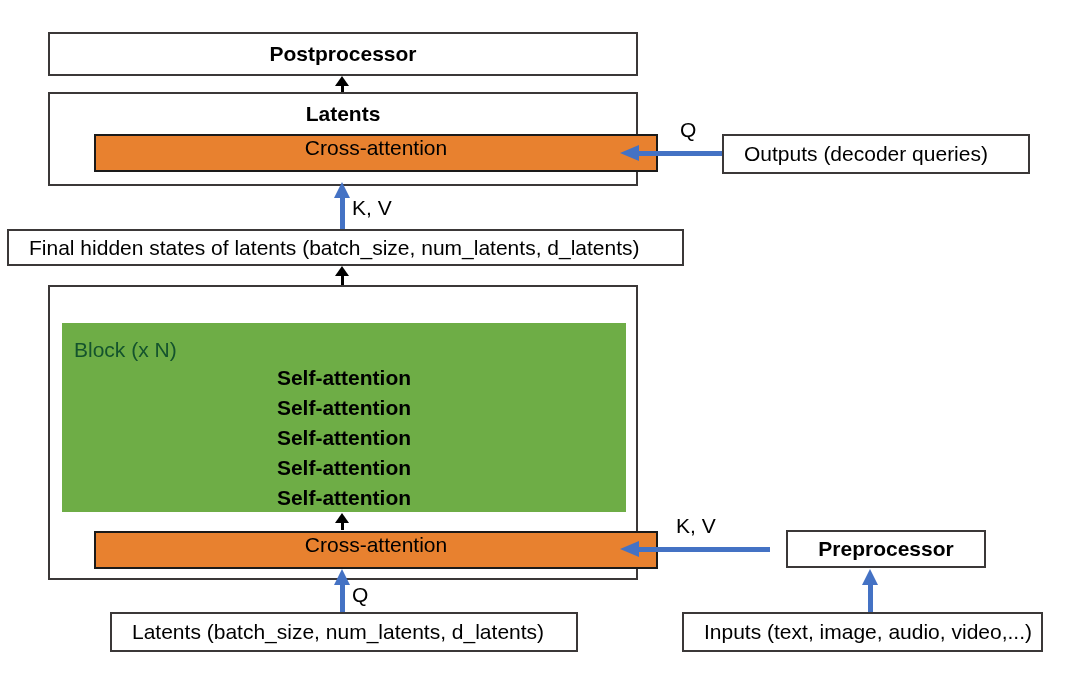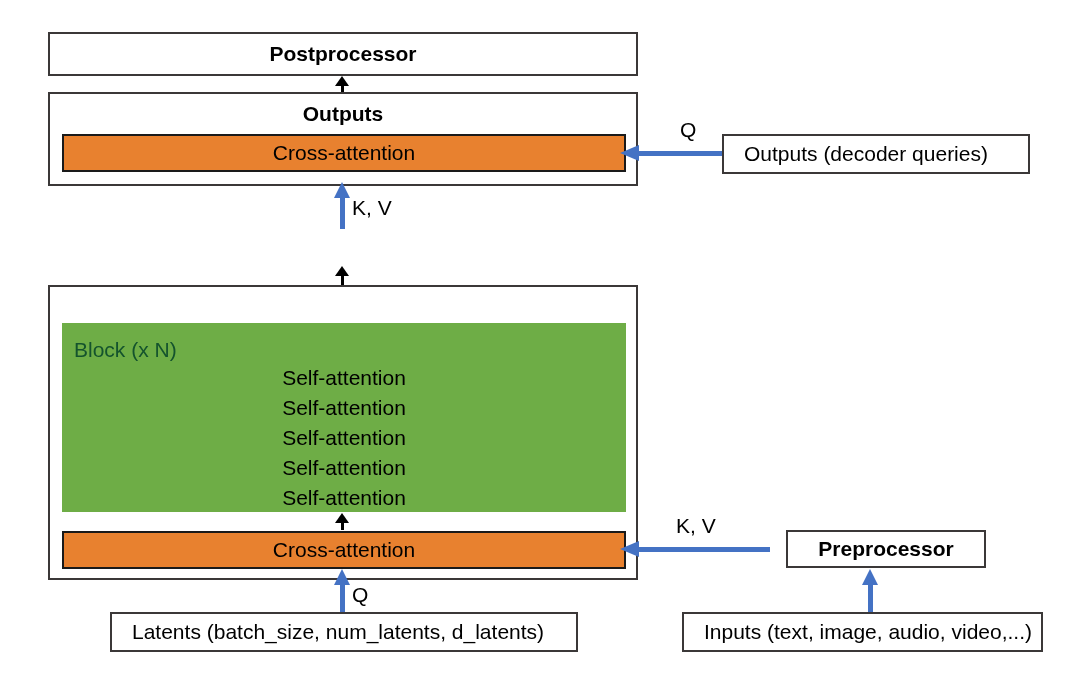--- a/index.html
+++ b/index.html
@@ -46,25 +46,26 @@
     font-size: 21px;
     white-space: nowrap;
   }
   .container-title.bold { font-weight: bold; }
 
   .fill-box {
     position: absolute;
     box-sizing: border-box;
     border: 2px solid #1a1a1a;
     display: flex;
-    align-items: center;
+    align-items: flex-start;
     justify-content: center;
     color: #000000;
     font-size: 21px;
     white-space: nowrap;
+    margin-left: 32px;
   }
   .green-block {
     position: absolute;
     box-sizing: border-box;
   }
   .green-label {
     position: absolute;
     font-size: 21px;
     color: #14532d;
     white-space: nowrap;
@@ -104,47 +105,50 @@
 <div id="canvas">
 
   <div class="box center bold" style="left:48px; top:32px; width:590px; height:44px;">
     <span>Postprocessor</span>
   </div>
 
   <div class="arrow-line" style="left:341px; top:84px; width:3px; height:9px; background:#000000;"></div>
   <div class="arrow-head" style="left:335px; top:76px; border-left:7px solid transparent; border-right:7px solid transparent; border-bottom:10px solid #000000;"></div>
 
   <div class="container" style="left:48px; top:92px; width:590px; height:94px;"></div>
-  <div class="container-title bold" style="left:48px; top:102px; width:590px; text-align:center;">Outputs</div>
+  <div class="container-title bold" style="left:48px; top:102px; width:590px; text-align:center;">Latents</div>
   <div class="fill-box" style="left:62px; top:134px; width:564px; height:38px; background:#E8812F;">
     <span>Cross-attention</span>
   </div>
 
   <div class="box left" style="left:722px; top:134px; width:308px; height:40px;">
     <span>Outputs (decoder queries)</span>
   </div>
 
   <div class="arrow-line" style="left:639px; top:151px; width:83px; height:5px; background:#4472C4;"></div>
   <div class="arrow-head" style="left:620px; top:145px; border-top:8px solid transparent; border-bottom:8px solid transparent; border-right:19px solid #4472C4;"></div>
   <div class="edge-label" style="left:680px; top:118px;">Q</div>
 
   <div class="arrow-line" style="left:340px; top:196px; width:5px; height:33px; background:#4472C4;"></div>
   <div class="arrow-head" style="left:334px; top:182px; border-left:8px solid transparent; border-right:8px solid transparent; border-bottom:16px solid #4472C4;"></div>
   <div class="edge-label" style="left:352px; top:196px;">K, V</div>
 
+  <div class="box left" style="left:7px; top:229px; width:677px; height:37px;">
+    <span>Final hidden states of latents (batch_size, num_latents, d_latents)</span>
+  </div>
 
   <div class="arrow-line" style="left:341px; top:275px; width:3px; height:11px; background:#000000;"></div>
   <div class="arrow-head" style="left:335px; top:266px; border-left:7px solid transparent; border-right:7px solid transparent; border-bottom:10px solid #000000;"></div>
 
   <div class="container" style="left:48px; top:285px; width:590px; height:295px;"></div>
 
   <div class="green-block" style="left:62px; top:323px; width:564px; height:189px; background:#6EAD46;"></div>
   <div class="green-label" style="left:74px; top:338px;">Block (x N)</div>
 
-  <div class="sa-list" id="sa-list" style="left:62px; top:363px; width:564px;">
+  <div class="sa-list" id="sa-list" style="left:62px; top:363px; width:564px;font-weight:bold;">
       <div class="sa-item">Self-attention</div>
       <div class="sa-item">Self-attention</div>
       <div class="sa-item">Self-attention</div>
       <div class="sa-item">Self-attention</div>
       <div class="sa-item">Self-attention</div>
     </div>
 
   <div class="arrow-line" style="left:341px; top:521px; width:3px; height:9px; background:#000000;"></div>
   <div class="arrow-head" style="left:335px; top:513px; border-left:7px solid transparent; border-right:7px solid transparent; border-bottom:10px solid #000000;"></div>
 

